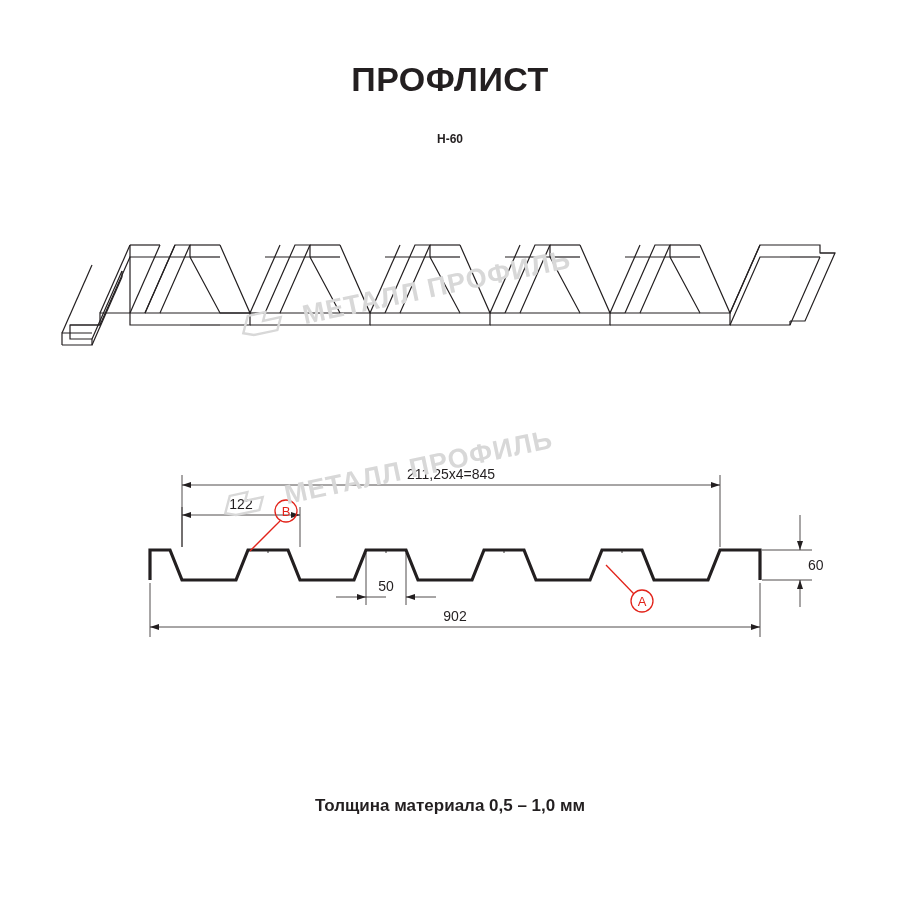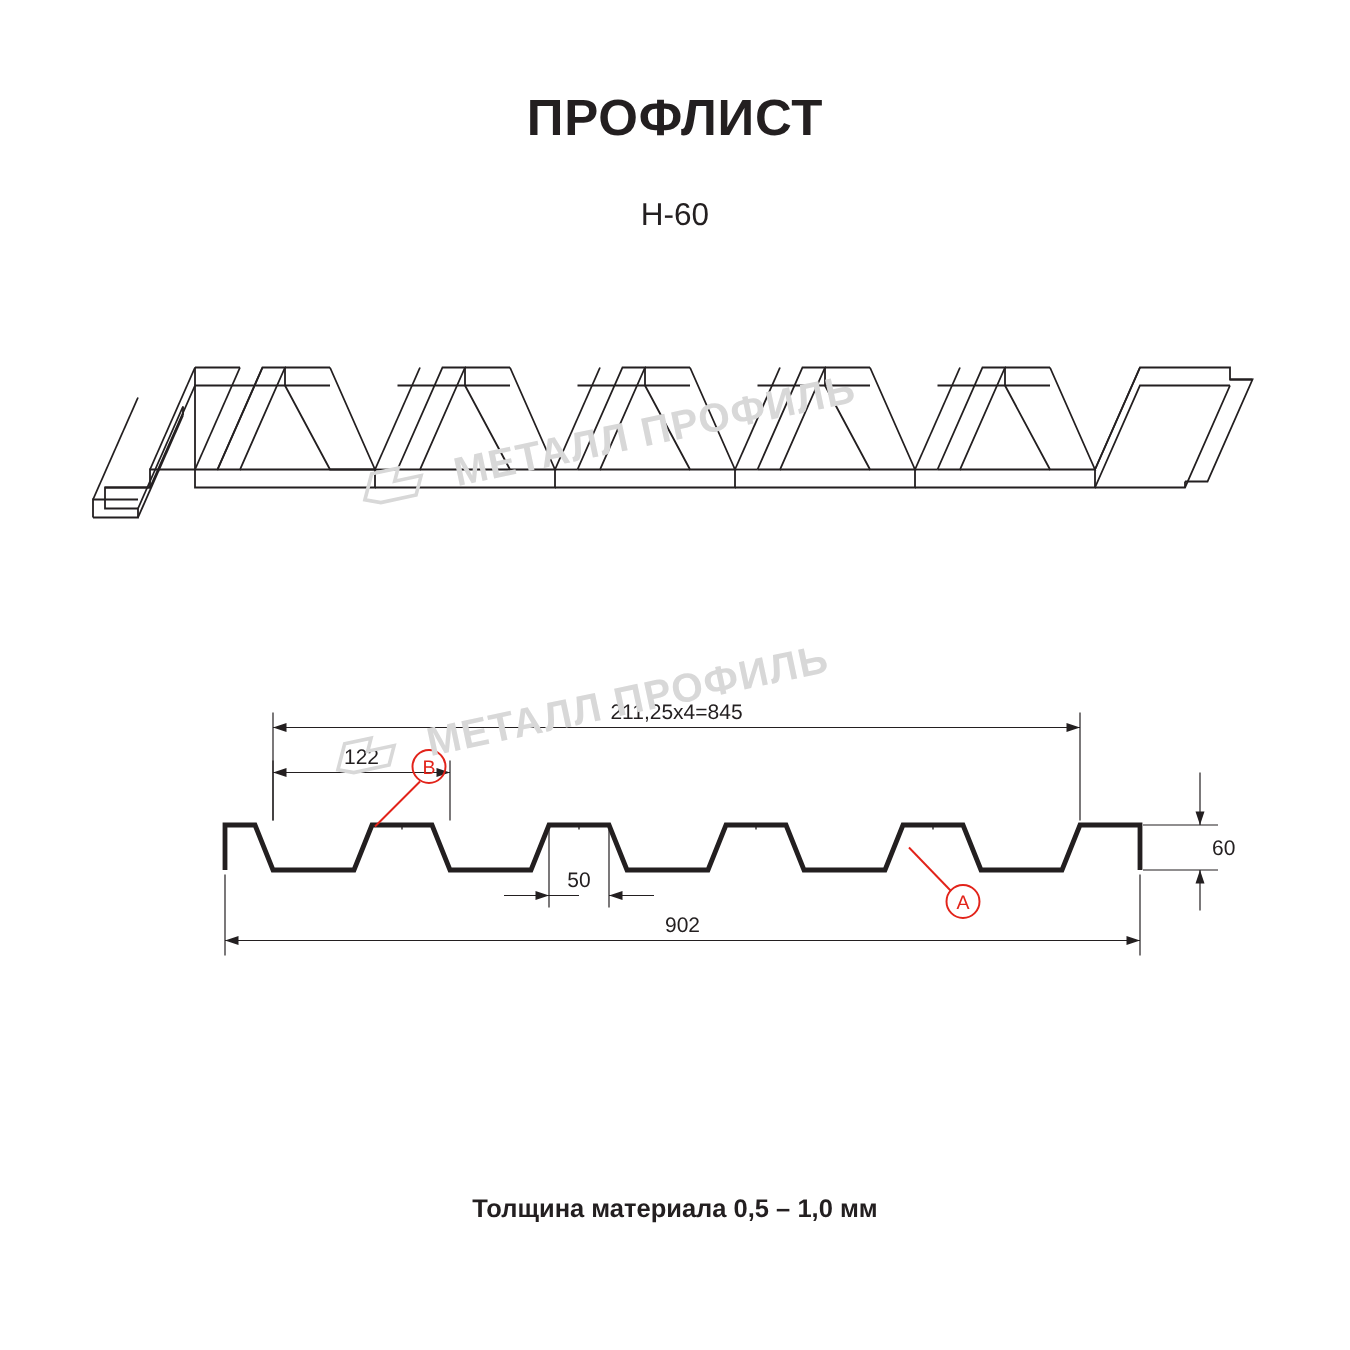--- a/index.html
+++ b/index.html
@@ -30,22 +30,22 @@
     font-size: 34px;
     font-weight: bold;
     letter-spacing: 0.5px;
   }
   .subtitle {
     position: absolute;
     left: 0;
     top: 132px;
     width: 900px;
     text-align: center;
-    font-size: 21px;
-    font-weight: normal;
+    font-size: 12px;
+    font-weight: bold;
   }
   .footer-note {
     position: absolute;
     left: 0;
     top: 796px;
     width: 900px;
     text-align: center;
     font-size: 17px;
     font-weight: bold;
   }

